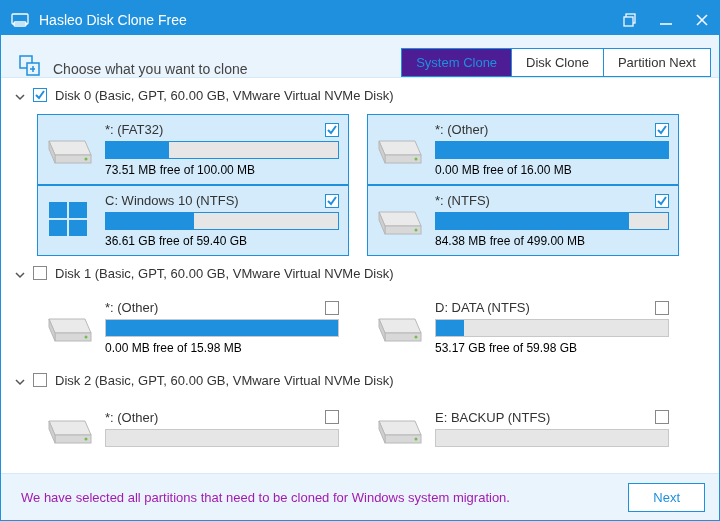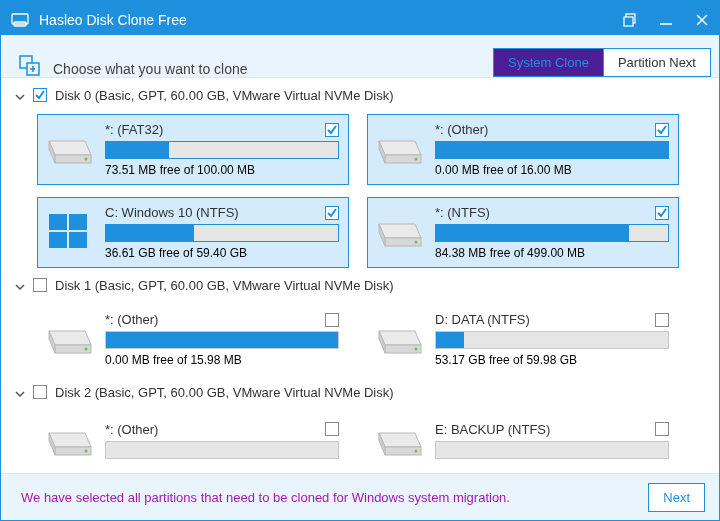--- a/index.html
+++ b/index.html
@@ -14,36 +14,36 @@
   .actionbar .prompt { flex: 1; font-size: 14px; color: #444; }
   .modetabs { display: flex; border: 1px solid #1e90dd; }
   .modetabs .mode { padding: 6px 14px; font-size: 13px; background: #fff; color: #333; border-right: 1px solid #1e90dd; cursor: pointer; }
   .modetabs .mode:last-child { border-right: none; }
   .modetabs .mode.active { background: #4c1d95; color: #1e90dd; }
   .content { height: 395px; overflow-y: auto; padding: 4px 0 0 0; }
   .disk-header { display: flex; padding: 6px 12px 6px 10px; font-size: 13px; color: #333; }
   .disk-header .expand { width: 18px; height: 18px; display:flex; align-items:center; justify-content:center; margin-right: 4px; cursor:pointer; }
   .disk-header .chk { width: 14px; height: 14px; border: 1px solid #888; margin-right: 8px; display:flex; align-items:center; justify-content:center; background:#fff; }
   .disk-header .chk.checked { border-color: #1e90dd; }
-  .partitions { display: flex; flex-wrap: wrap; padding: 2px 12px 4px 36px; gap: 12px 18px; }
+  .partitions { display: flex; flex-wrap: wrap; padding: 2px 12px 4px 36px; gap: 0 18px; }
   .part-card { width: 312px; display: flex; align-items: center; padding: 8px 10px 8px 8px; background: #fff; position: relative; }
   .part-card.sel { background: #d3ebfb; border: 1px solid #1e90dd; padding: 7px 9px 7px 7px; }
   .disk-icon { width: 50px; height: 46px; display:flex; align-items:center; justify-content:center; margin-right: 10px; position:relative; flex-shrink:0; }
   .part-info { flex: 1; }
   .part-title-row { display: flex; align-items: center; margin-bottom: 4px; }
   .part-title { font-size: 13px; color: #333; flex: 1; }
   .part-chk { width: 14px; height: 14px; border: 1px solid #888; display:flex; align-items:center; justify-content:center; background:#fff; }
   .part-chk.checked { border-color: #1e90dd; }
   .bar { width: 100%; height: 18px; background: #e6e6e6; position: relative; margin-bottom: 4px; border:1px solid #c8c8c8; }
   .bar .fill { position: absolute; left: 0; top: 0; bottom: 0; background: #1e90dd; }
   .bar.sel { border-color: #1e90dd; }
   .free-text { font-size: 12px; color: #000000; }
   .footer { background: #e9f4fc; height: 47px; display: flex; align-items: center; padding: 0 14px 0 20px; border-top: 1px solid #d6e9f7; }
   .footer .status { flex: 1; color: #a21caf; font-size: 13px; }
-  .footer .next-btn { border: 1px solid #1e90dd; color: #1e90dd; background: #fff; padding: 6px 14px; font-size: 13px; cursor: pointer; }
+  .footer .next-btn { border: 1px solid #1e90dd; color: #1e90dd; background: #fff; padding: 6px 24px; font-size: 13px; cursor: pointer; }
   svg { display:block; }
   .check-svg { stroke: #1e90dd; stroke-width: 2; fill: none; }
 </style>
 </head>
 <body>
 
 <div class="titlebar">
   <span class="logo">
     <svg width="18" height="18" viewBox="0 0 18 18">
         <rect x="1" y="3" width="16" height="10" rx="1" fill="none" stroke="#fff" stroke-width="1.3"></rect>
@@ -76,20 +76,21 @@
   <span class="action-icon">
     <svg width="22" height="22" viewBox="0 0 22 22">
         <rect x="1" y="1" width="12" height="12" fill="none" stroke="#1e90dd" stroke-width="1.5"></rect>
         <rect x="8" y="8" width="12" height="12" fill="#e9f4fc" stroke="#1e90dd" stroke-width="1.5"></rect>
         <path d="M11 14 L16 14 M14 11 L14 17" stroke="#1e90dd" stroke-width="1.5" fill="none"></path>
       </svg>
   </span>
   <span class="prompt">Choose what you want to clone</span>
   <div class="modetabs">
     <div class="mode active">System Clone</div>
+    <div class="mode">Disk Clone</div>
     <div class="mode">Partition Next</div>
   </div>
 </div>
 
 <div class="content" id="content">
     <div class="disk-header">
       <span class="expand">
         <svg width="12" height="12" viewBox="0 0 12 12">
           <polyline points="2,4 6,8 10,4" fill="none" stroke="#555" stroke-width="1.5"></polyline>
         </svg>

